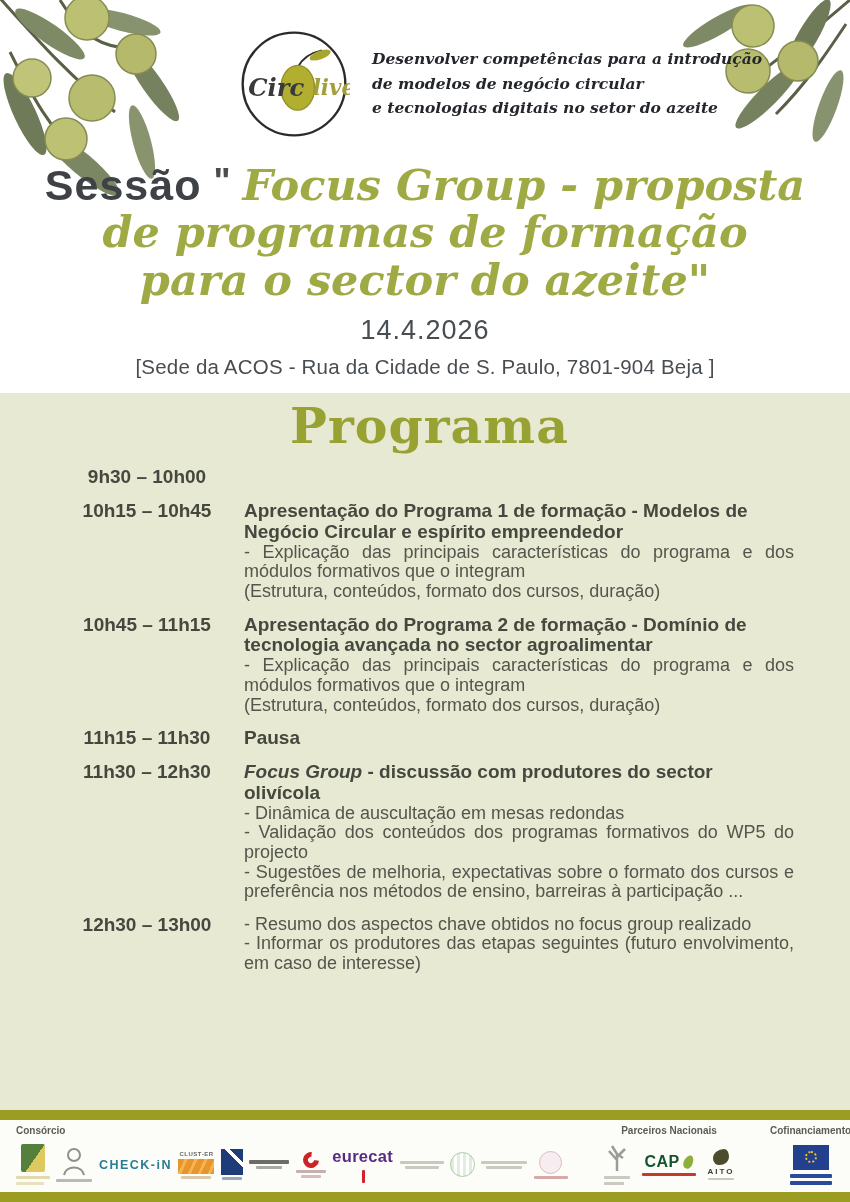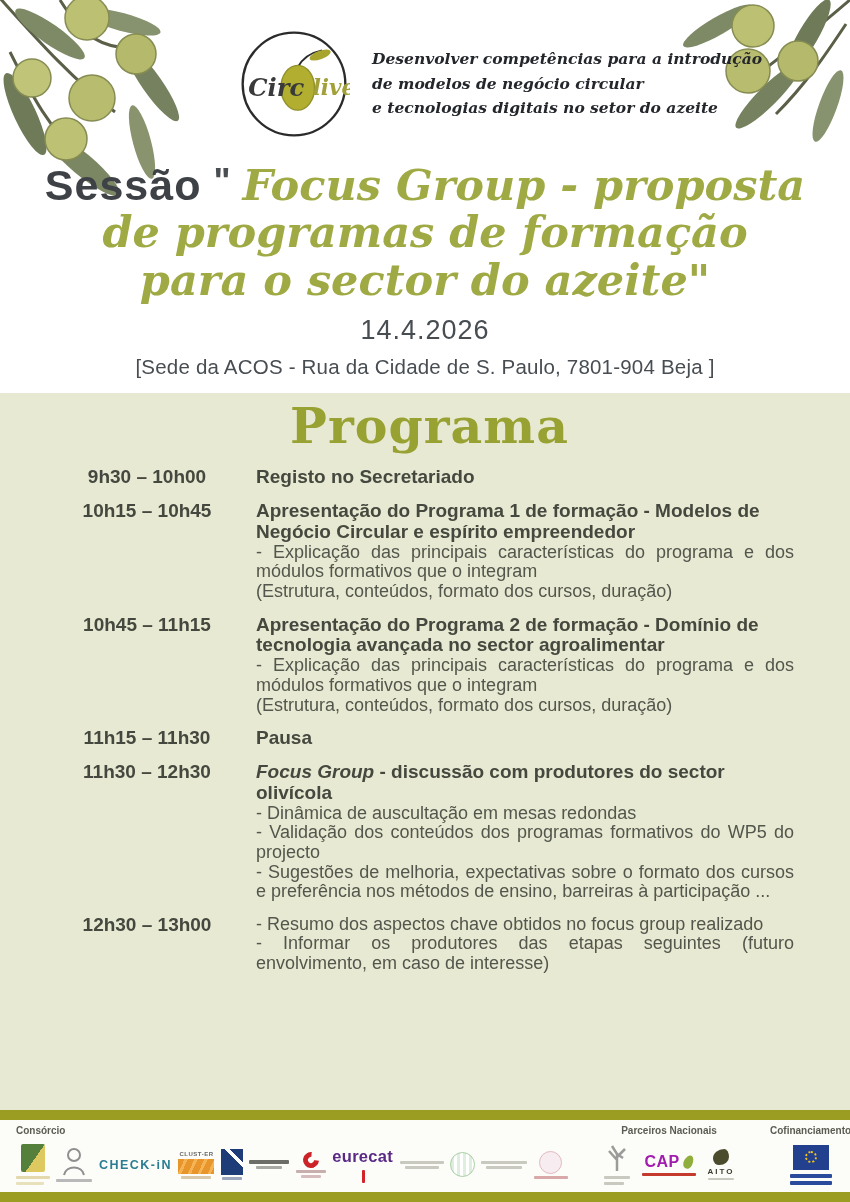--- a/index.html
+++ b/index.html
@@ -29,21 +29,21 @@
   .t-dark{font-family:"Liberation Sans",sans-serif;font-weight:700;color:#3e4247;letter-spacing:1px;}
   .t-quote{font-family:"Liberation Sans",sans-serif;font-weight:700;color:#4a4e52;font-size:36px;vertical-align:6px;}
   .date-line{margin-top:12px;font-size:27px;color:var(--text-gray);font-weight:500;letter-spacing:1px;}
   .loc-line{margin-top:10px;font-size:20.5px;color:var(--text-gray);letter-spacing:.2px;}
 
   
   .panel{height:717px;background:var(--panel-bg);overflow:hidden;padding-top:2px;}
   .programa-h{margin:2px 0 12px;text-align:center;font-family:"DejaVu Serif",serif;
               font-weight:700;font-size:49px;color:var(--heading-green);letter-spacing:1px;padding-left:9px;}
   .prog-list{}
-  .prog-row{display:grid;grid-template-columns:170px 1fr;column-gap:24px;margin:0 56px 13px 62px;}
+  .prog-row{display:grid;grid-template-columns:170px 1fr;column-gap:12px;margin:0 56px 13px 62px;}
   .prog-time{text-align:center;font-weight:700;font-size:19px;color:var(--text-dark);line-height:1.1;}
   .prog-title{font-weight:700;font-size:19px;color:var(--text-dark);line-height:1.1;}
   .prog-title .italic{font-style:italic;}
   .prog-detail{margin:0;font-size:18px;color:var(--text-body);line-height:1.09;text-align:justify;}
 
   
   .bar{height:10px;background:var(--olive-bar);}
   .footer-body{height:72px;background:#fcfcf8;display:flex;align-items:stretch;
                padding:5px 8px 4px 16px;gap:10px;}
   .fgroup{display:flex;flex-direction:column;}
@@ -62,21 +62,21 @@
   .txt-checkin{font-size:12.5px;font-weight:800;letter-spacing:1.5px;color:#2b7d93;white-space:nowrap;}
   .txt-cluster{font-size:6px;font-weight:700;color:#666;letter-spacing:.5px;}
   .cluster-block{width:36px;height:15px;background:repeating-linear-gradient(115deg,#e8962c 0 6px,#f4b355 6px 9px);}
   .eqa-block{width:22px;height:26px;background:linear-gradient(45deg,#1e3d78 62%,#ffffff 62% 72%,#1e3d78 72%);}
   .chamber{width:16px;height:16px;border:5px solid #cc2329;border-right-color:transparent;border-radius:50%;transform:rotate(-40deg);}
   .txt-eurecat{font-size:16.5px;font-weight:700;color:#5a2a86;letter-spacing:.3px;}
   .red-mark{display:inline-block;width:3px;height:13px;background:#d42328;margin-left:2px;border-radius:1px;}
   .green-circle{width:25px;height:25px;border-radius:50%;border:1.5px solid #a9cfa5;
                 background:repeating-linear-gradient(90deg,#dfeede 0 3px,#ffffff 3px 6px);}
   .pink-circle{width:23px;height:23px;border-radius:50%;border:1.5px solid #e3b9c3;background:#f7ecef;}
-  .txt-cap{font-size:16px;font-weight:800;color:#a21caf;letter-spacing:.5px;}
+  .txt-cap{font-size:16px;font-weight:800;color:#14532d;letter-spacing:.5px;}
   .cap-leaf{display:inline-block;width:9px;height:14px;background:#8fae3b;border-radius:50% 50% 50% 50%/60% 60% 40% 40%;transform:rotate(25deg);}
   .cap-under{width:54px;height:3px;background:#c43b2e;border-radius:1px;}
   .aito-bird{width:16px;height:16px;background:#4b4b2e;border-radius:70% 30% 60% 40%/60% 50% 50% 40%;}
   .txt-aito{font-size:8px;font-weight:700;letter-spacing:2px;color:#3c3c2c;}
   .eu-flag{width:36px;height:25px;background:#23408f;display:flex;align-items:center;justify-content:center;}
   .eu-stars{width:12px;height:12px;border:2px dotted #f5c518;border-radius:50%;}
   .blue-bars{display:flex;flex-direction:column;gap:3px;}
   .blue-bars span{display:block;width:42px;height:4px;background:#2a4b9b;border-radius:1px;}
 </style>
 </head>
@@ -143,23 +143,20 @@
       <div class="date-line">14.4.2026</div>
       <div class="loc-line">[Sede da ACOS - Rua da Cidade de S. Paulo, 7801-904 Beja ]</div>
     </div>
   </div>
 
   <div class="panel">
     <h2 class="programa-h">Programa</h2>
     <div class="prog-list">
         <div class="prog-row">
           <div class="prog-time">9h30 – 10h00</div>
-          <div>
-            <div class="prog-title"><span>Registo no Secretariado</span></div>
-          </div>
         </div>
         <div class="prog-row">
           <div class="prog-time">10h15 – 10h45</div>
           <div>
             <div class="prog-title"><span>Apresentação do Programa 1 de formação - Modelos de Negócio Circular e espírito empreendedor</span></div>
             <p class="prog-detail">- Explicação das principais características do programa e dos módulos formativos que o integram</p>
             <p class="prog-detail">(Estrutura, conteúdos, formato dos cursos, duração)</p>
           </div>
         </div>
         <div class="prog-row">

